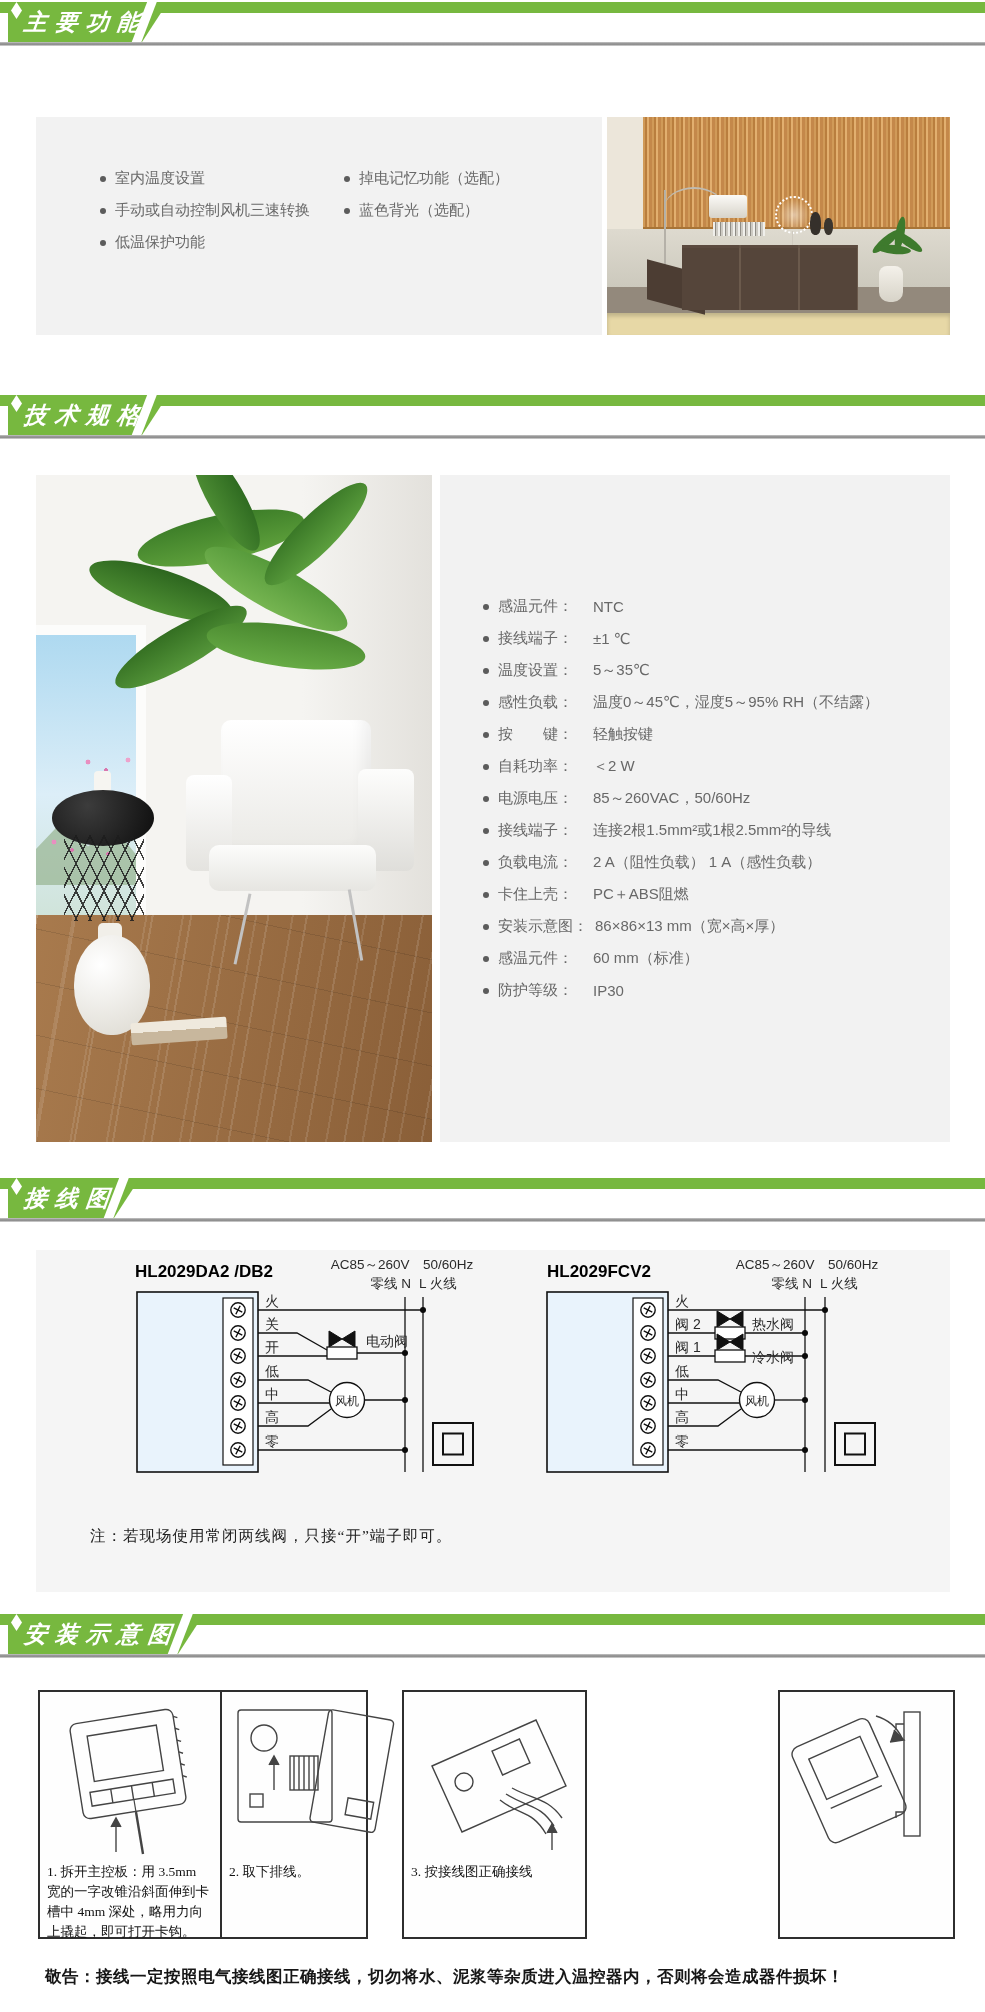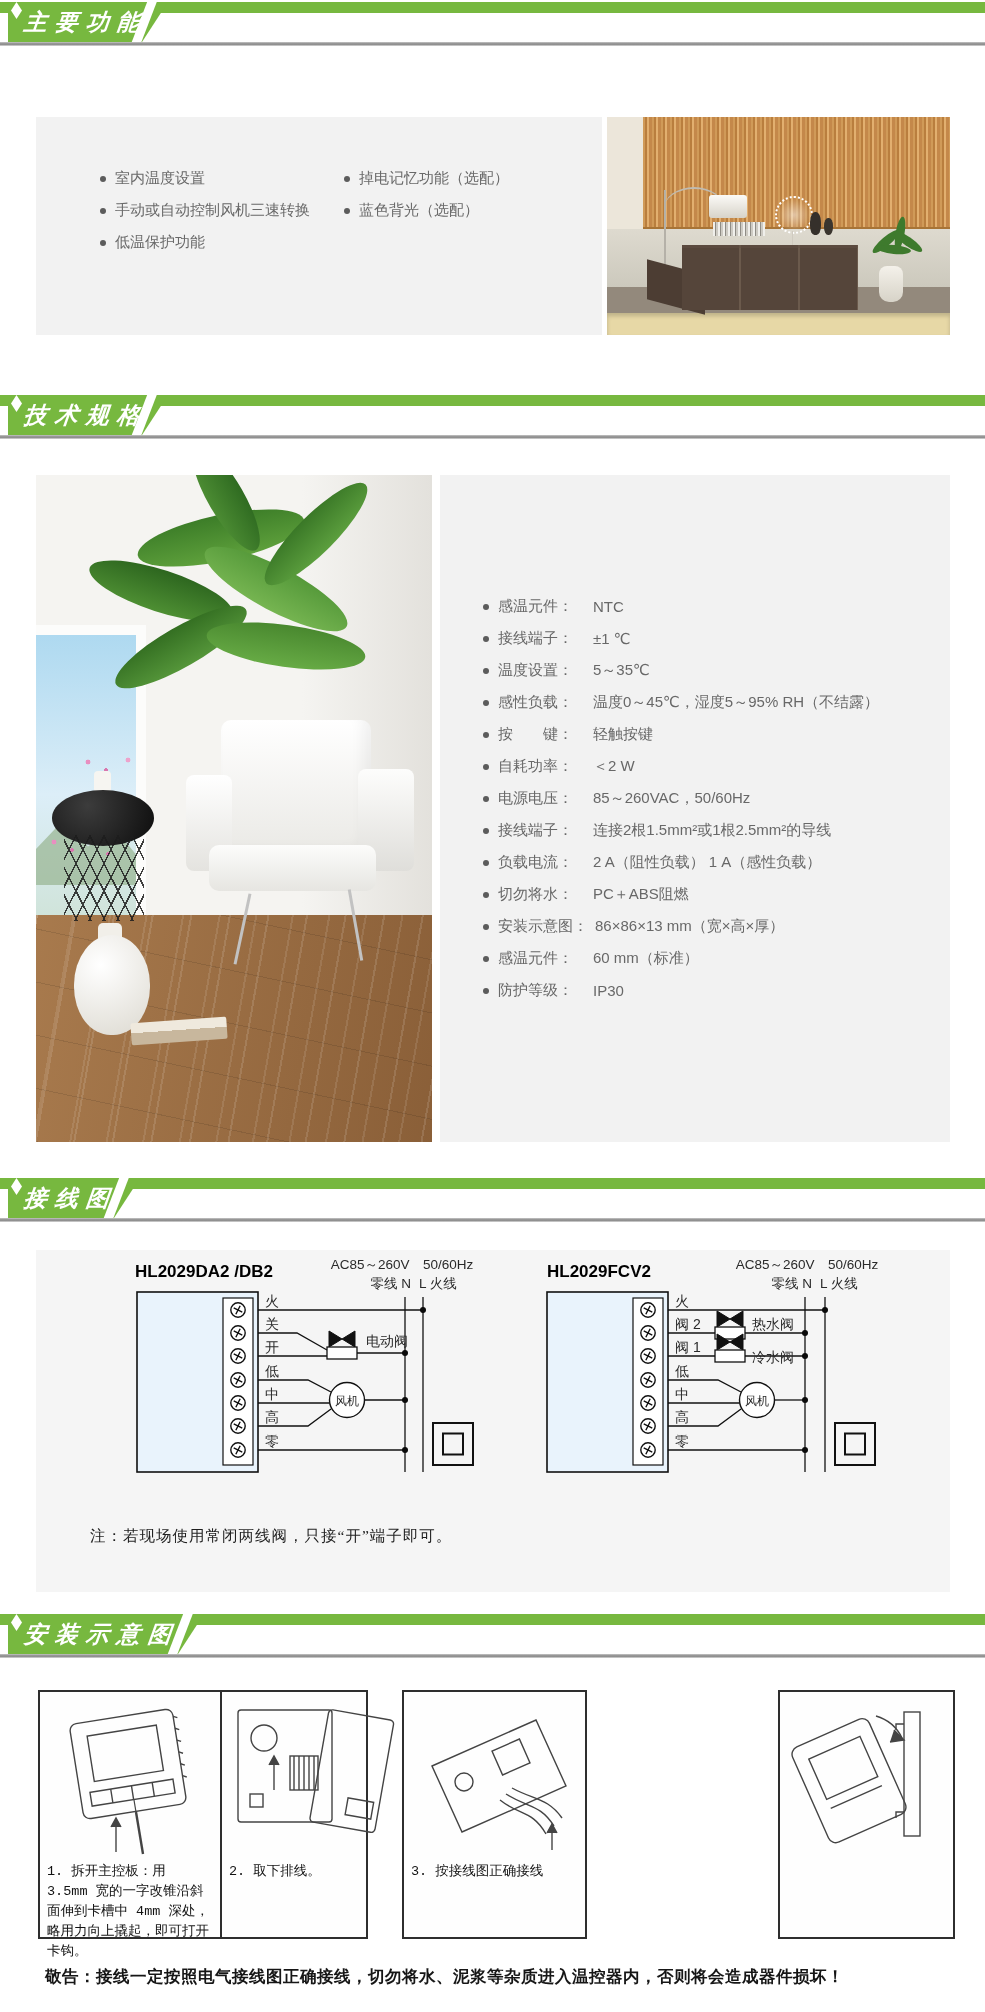--- a/index.html
+++ b/index.html
@@ -104,21 +104,21 @@
   .wd text{fill:#2a2a2a;font-size:14px;font-family:"Liberation Sans","DejaVu Sans",sans-serif;}
   .wd .wd-title{font-weight:bold;font-size:17px;fill:#000;}
   .wd .wd-pw{font-size:13.5px;}
   .wd .wd-fan{font-size:12px;}
   .wiring-note{position:absolute;left:54px;top:276px;font-family:"Liberation Serif","DejaVu Serif",serif;
                font-size:15.5px;color:#1e1e1e;letter-spacing:1px;}
   
   .step-cell{position:absolute;top:1690px;height:249px;border:2px solid #2e2e2e;background:#fefefe;box-sizing:border-box;}
   .step-art{position:absolute;left:0;top:2px;}
   .step-cap{position:absolute;left:0;right:0;top:170px;padding:0 7px;
-            font-family:Liberation Mono, monospace;font-size:13.5px;line-height:1.48;color:#121212;}
+            font-family:Liberation Serif, serif;font-size:13.5px;line-height:1.48;color:#121212;}
   .warning{position:absolute;left:45px;top:1966px;font-family:Liberation Sans, sans-serif;
            font-weight:bold;font-size:16.5px;color:#161616;letter-spacing:.5px;}
   svg{display:block;}
 </style>
 </head>
 <body>
 
 <div class="page">
 
   <svg width="0" height="0" style="position:absolute">
@@ -281,21 +281,21 @@
           <span class="spec-label">接线端子：</span>
           <span class="spec-value">连接2根1.5mm²或1根2.5mm²的导线</span>
         </div>
       <div class="spec-item">
           <span class="bullet"></span>
           <span class="spec-label">负载电流：</span>
           <span class="spec-value">2 A（阻性负载） 1 A（感性负载）</span>
         </div>
       <div class="spec-item">
           <span class="bullet"></span>
-          <span class="spec-label">切勿将水：</span>
+          <span class="spec-label">卡住上壳：</span>
           <span class="spec-value">PC＋ABS阻燃</span>
         </div>
       <div class="spec-item">
           <span class="bullet"></span>
           <span class="spec-label">安装示意图：</span>
           <span class="spec-value">86×86×13 mm（宽×高×厚）</span>
         </div>
       <div class="spec-item">
           <span class="bullet"></span>
           <span class="spec-label">感温元件：</span>

